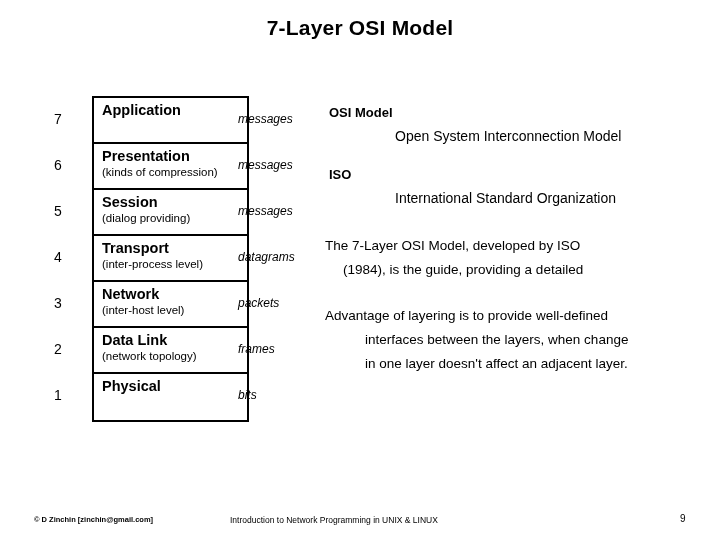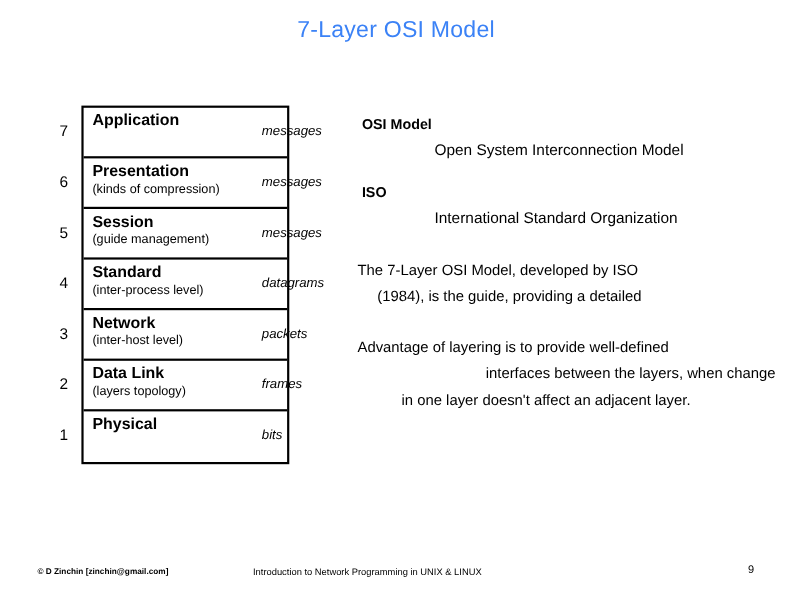--- a/index.html
+++ b/index.html
@@ -23,31 +23,31 @@
   }
 
   
   .slide-title {
     position: absolute;
     top: 16px;
     left: 0;
     width: 720px;
     text-align: center;
     font-size: 21px;
-    font-weight: 400;
+    font-weight: 700;
     letter-spacing: 0.2px;
-    color: #3b82f6;
+    color: #000000;
   }
 
   
   .layer-stack {
     position: absolute;
-    left: 74px;
+    left: 92px;
     top: 96px;
-    width: 189px;
+    width: 157px;
     border: 2px solid #000;
     border-bottom-width: 2px;
     box-sizing: border-box;
   }
   .layer-row {
     position: relative;
     height: 46px;
     box-sizing: border-box;
     border-bottom: 2px solid #000;
     padding: 3px 0 0 8px;
@@ -133,21 +133,21 @@
   .para .pline {
     white-space: nowrap;
   }
   .para .pline.i1 { margin-left: 18px; }
   .para .pline.i2 { margin-left: 18px; }
   .para2 {
     margin-top: 22px;
     font-size: 13.5px;
     line-height: 24px;
   }
-  .para2 .pline.i1 { margin-left: 40px; text-align: right; }
+  .para2 .pline.i1 { margin-left: 40px; }
   .para2 .pline.i2 { margin-left: 40px; }
 
   
   .footer-copyright {
     position: absolute;
     left: 34px;
     top: 514px;
     font-size: 7.5px;
     line-height: 11px;
     white-space: nowrap;
@@ -190,33 +190,33 @@
     <div class="layer-row">
       <div class="layer-name">Application</div>
       <div class="layer-sub"></div>
     </div>
     <div class="layer-row">
       <div class="layer-name">Presentation</div>
       <div class="layer-sub">(kinds of compression)</div>
     </div>
     <div class="layer-row">
       <div class="layer-name">Session</div>
-      <div class="layer-sub">(guide management)</div>
-    </div>
-    <div class="layer-row">
-      <div class="layer-name">Standard</div>
+      <div class="layer-sub">(dialog providing)</div>
+    </div>
+    <div class="layer-row">
+      <div class="layer-name">Transport</div>
       <div class="layer-sub">(inter-process level)</div>
     </div>
     <div class="layer-row">
       <div class="layer-name">Network</div>
       <div class="layer-sub">(inter-host level)</div>
     </div>
     <div class="layer-row">
       <div class="layer-name">Data Link</div>
-      <div class="layer-sub">(layers topology)</div>
+      <div class="layer-sub">(network topology)</div>
     </div>
     <div class="layer-row">
       <div class="layer-name">Physical</div>
       <div class="layer-sub"></div>
     </div>
   </div>
 
   <div class="pdu-labels">
     <div class="pdu-label">messages</div>
     <div class="pdu-label">messages</div>

